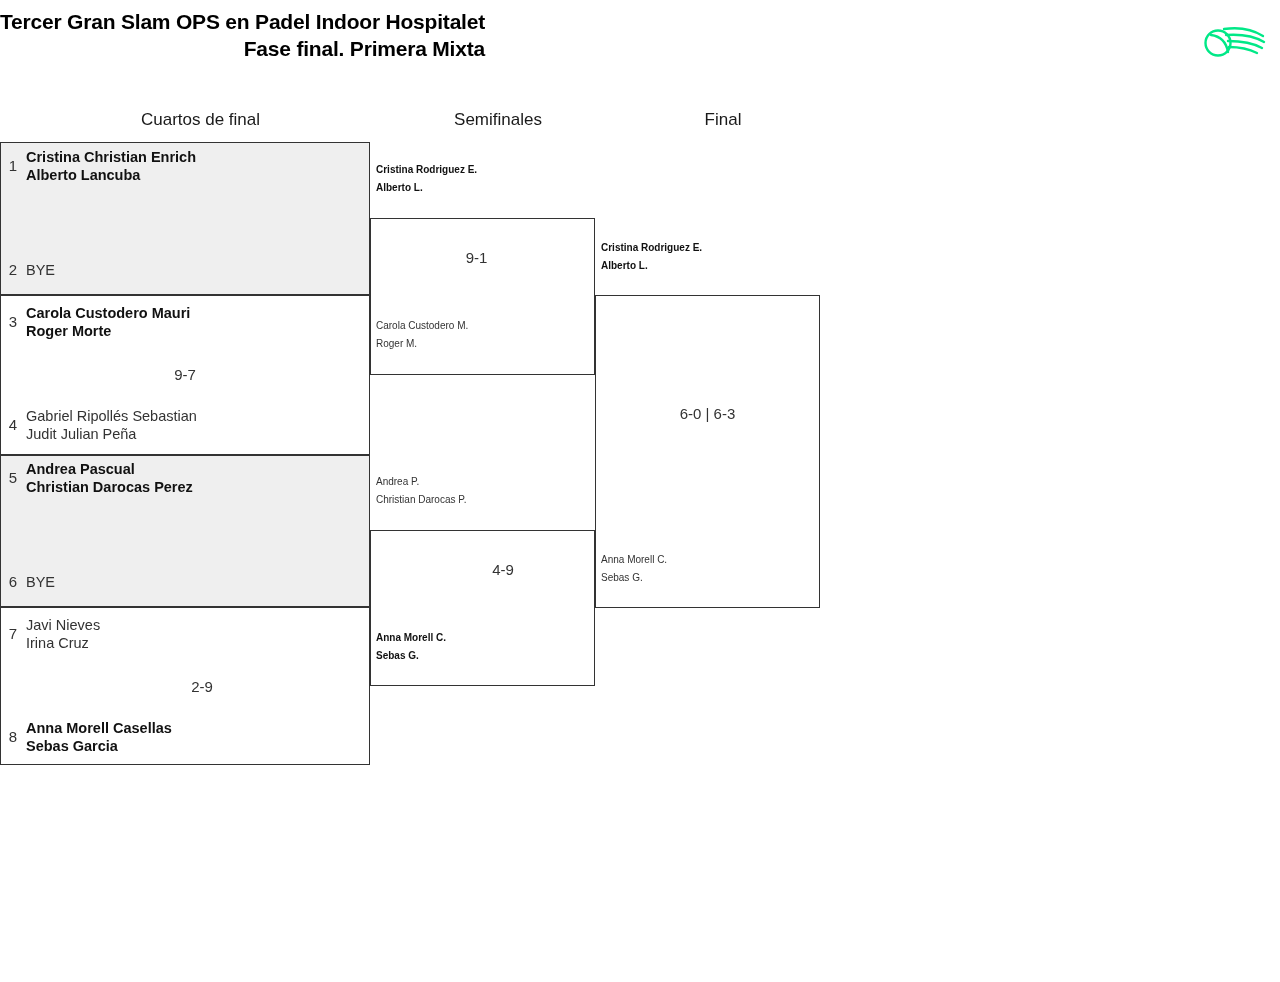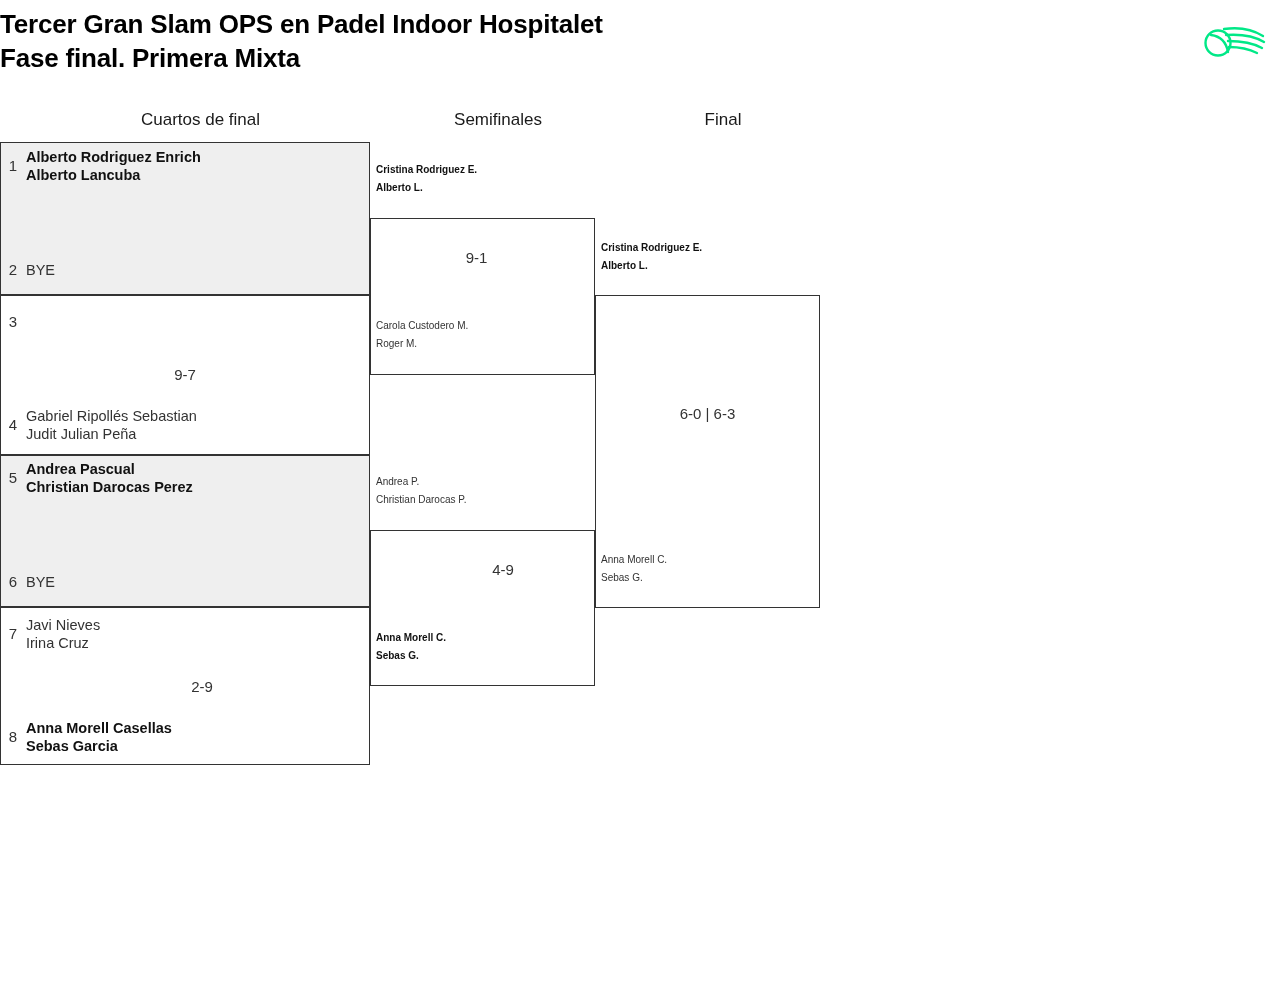--- a/index.html
+++ b/index.html
@@ -9,23 +9,24 @@
     background: #ffffff;
     font-family: "Liberation Sans", sans-serif;
     color: #111111;
     overflow: hidden;
   }
   .page { position: relative; width: 1280px; height: 982px; }
 
   
   .title-block {
     position: absolute; left: 0; top: 8px;
-    font-size: 26px; font-weight: 700; line-height: 1.3;
+    font-size: 21px; font-weight: 700; line-height: 1.3;
     letter-spacing: -0.2px;
     color: #000000;
+    text-align: right;
   }
   .title-line { display: block; white-space: pre; }
 
   .logo {
     position: absolute; right: 8px; top: 16px;
     width: 72px; height: 48px;
   }
 
   
   .round-head {
@@ -148,30 +149,32 @@
   <div class="bx qf qf3 shaded"></div>
   <div class="bx qf qf4"></div>
 
   <div class="bx sf sf1"></div>
   <div class="bx sf sf2"></div>
 
   <div class="bx fb"></div>
 
   <div class="entry e1">
     <span class="seed">1</span>
-    <span class="names win">Alberto Rodriguez Enrich
+    <span class="names win">Cristina Christian Enrich
 Alberto Lancuba</span>
   </div>
   <div class="entry e2">
     <span class="seed">2</span>
     <span class="names bye">BYE</span>
   </div>
 
   <div class="entry e3">
     <span class="seed">3</span>
+    <span class="names win">Carola Custodero Mauri
+Roger Morte</span>
   </div>
   <div class="entry e4">
     <span class="seed">4</span>
     <span class="names">Gabriel Ripollés Sebastian
 Judit Julian Peña</span>
   </div>
 
   <div class="entry e5">
     <span class="seed">5</span>
     <span class="names win">Andrea Pascual

